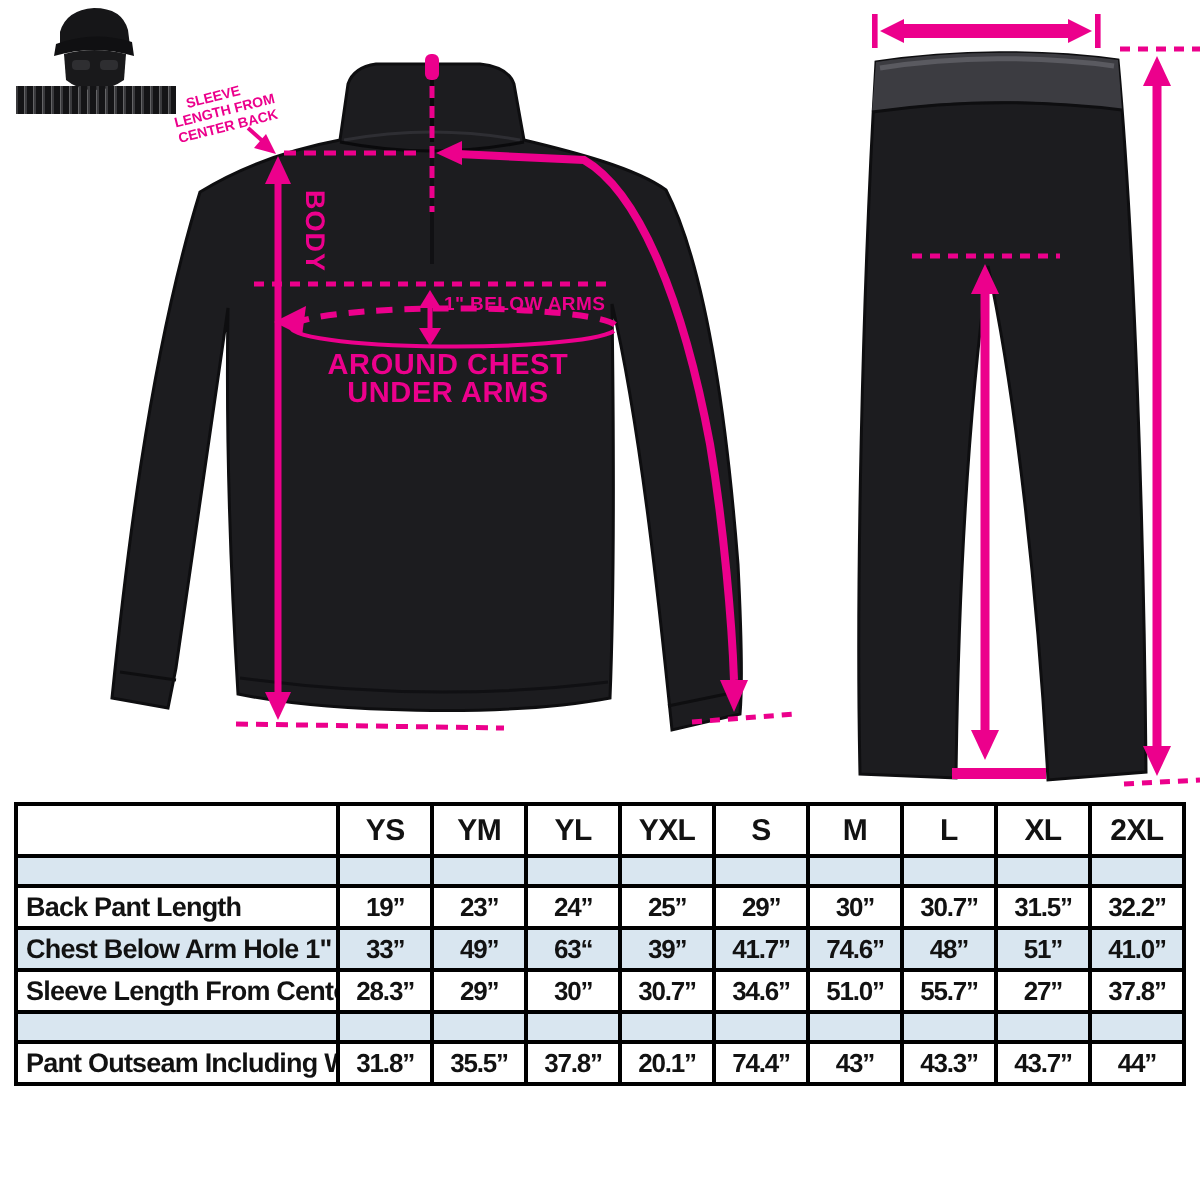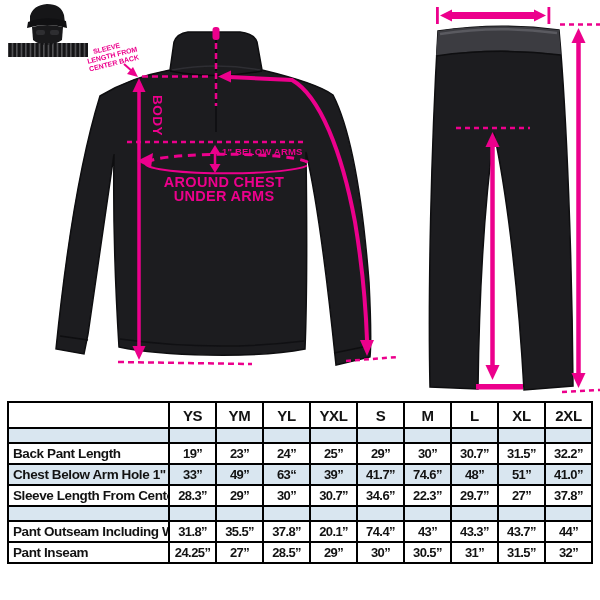--- a/index.html
+++ b/index.html
@@ -205,22 +205,22 @@
           <td>51”</td>
           <td>41.0”</td>
         </tr>
         <tr class="white">
           <td class="lbl">Sleeve Length From Center Back</td>
           <td>28.3”</td>
           <td>29”</td>
           <td>30”</td>
           <td>30.7”</td>
           <td>34.6”</td>
-          <td>22.3”</td>
-          <td>29.7”</td>
+          <td>51.0”</td>
+          <td>55.7”</td>
           <td>27”</td>
           <td>37.8”</td>
         </tr>
         <tr class="spacer">
           <td></td>
           <td></td>
           <td></td>
           <td></td>
           <td></td>
           <td></td>
@@ -234,28 +234,16 @@
           <td>31.8”</td>
           <td>35.5”</td>
           <td>37.8”</td>
           <td>20.1”</td>
           <td>74.4”</td>
           <td>43”</td>
           <td>43.3”</td>
           <td>43.7”</td>
           <td>44”</td>
         </tr>
-        <tr class="white">
-          <td class="lbl">Pant Inseam</td>
-          <td>24.25”</td>
-          <td>27”</td>
-          <td>28.5”</td>
-          <td>29”</td>
-          <td>30”</td>
-          <td>30.5”</td>
-          <td>31”</td>
-          <td>31.5”</td>
-          <td>32”</td>
-        </tr>
       </tbody>
   </table>
 
 </div>
 
 </body></html>

